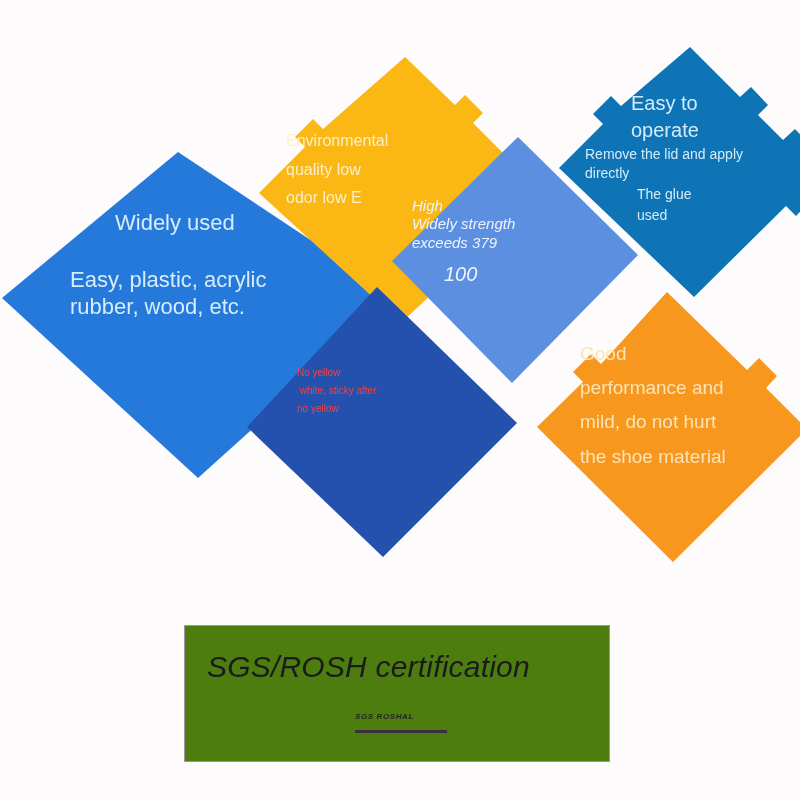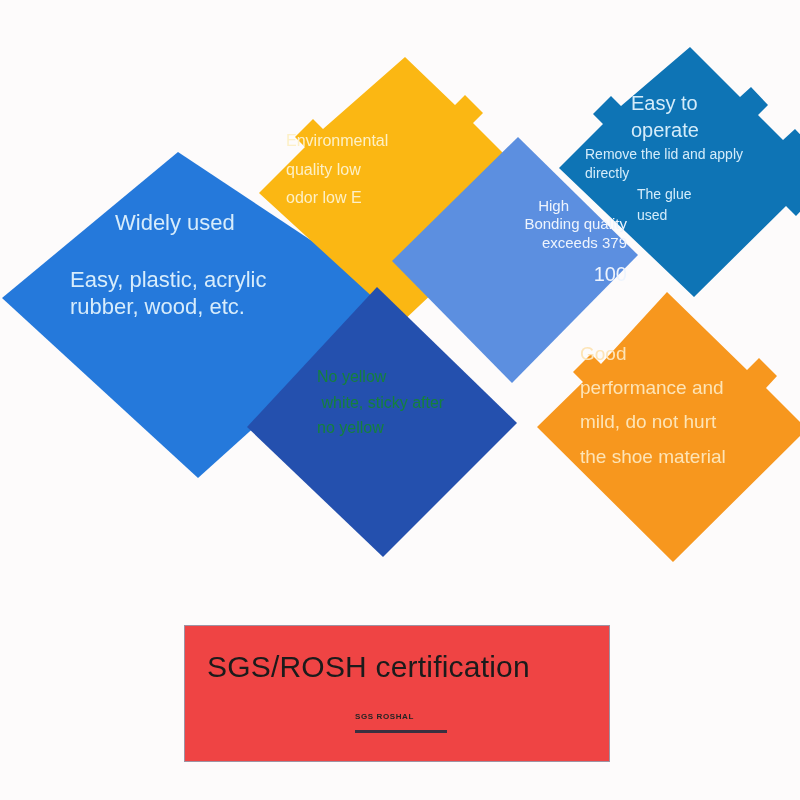--- a/index.html
+++ b/index.html
@@ -40,43 +40,44 @@
 
   
   #d-easy{left:555px;top:45px;width:265px;height:265px;}
   #t-easy{position:absolute;left:14px;top:45px;width:260px;color:#d4ecfa;}
   #t-easy .hd{font-size:20px;padding-left:62px;line-height:1.35;}
   #t-easy .sub{font-size:14px;padding-left:16px;line-height:1.32;margin-top:1px;}
   #t-easy .sub2{font-size:14px;padding-left:68px;line-height:1.45;margin-top:1px;}
 
   
   #d-high{left:390px;top:135px;width:250px;height:250px;}
-  #t-high{position:absolute;left:22px;top:62px;width:215px;color:#eef4fd;font-size:15px;text-align:right;}
+  #t-high{position:absolute;left:22px;top:62px;width:215px;color:#eef4fd;font-size:15px;text-align:left;font-style:italic;}
   #t-high .l1{padding-right:58px;}
   #t-high .l2{padding-right:34px;}
   #t-high .l5{font-size:20px;padding-left:32px;margin-top:10px;}
 
   
   #d-noyel{left:245px;top:285px;width:275px;height:275px;}
-  #t-noyel{position:absolute;left:72px;top:82px;width:230px;color:#15803d;font-size:16px;}
+  #t-noyel{position:absolute;left:52px;top:82px;width:230px;color:#ef4444;font-size:10px;}
   #t-noyel .line{margin-bottom:6px;}
 
   
   #d-good{left:535px;top:290px;width:275px;height:275px;}
   #t-good{position:absolute;left:45px;top:52px;width:240px;color:#fde4b6;font-size:19px;}
   #t-good .line{margin-bottom:11px;}
 
   
   #cert{
     position:absolute;
     left:184px;top:625px;
     width:426px;height:137px;
     border:1px solid #9e93a3;
-    background:#ef4444;
+    background:#4d7c0f;
     box-sizing:border-box;
+    font-style:italic;
   }
   #cert-title{
     position:absolute;left:22px;top:24px;
     font-size:30px;color:#1b1b1b;
     letter-spacing:.2px;
     white-space:nowrap;
   }
   #cert-sub{
     position:absolute;left:170px;top:86px;
     font-size:8px;font-weight:bold;color:#242424;
@@ -134,21 +135,21 @@
     </div>
   </div>
 
   <div class="diamond" id="d-high">
     <svg width="250" height="250" viewBox="0 0 250 250">
       <polygon points="128,2 248,120 122,248 2,126" fill="#5c8fe0"></polygon>
     </svg>
     <div class="dtext">
       <div id="t-high">
         <div class="line l1">High</div>
-        <div class="line l3">Bonding quality</div>
+        <div class="line l3">Widely strength</div>
         <div class="line l4">exceeds 379</div>
         <div class="line l5">100</div>
       </div>
     </div>
   </div>
 
   <div class="diamond" id="d-noyel">
     <svg width="275" height="275" viewBox="0 0 275 275">
       <polygon points="132,2 272,138 138,272 2,142" fill="#2450ae"></polygon>
     </svg>

